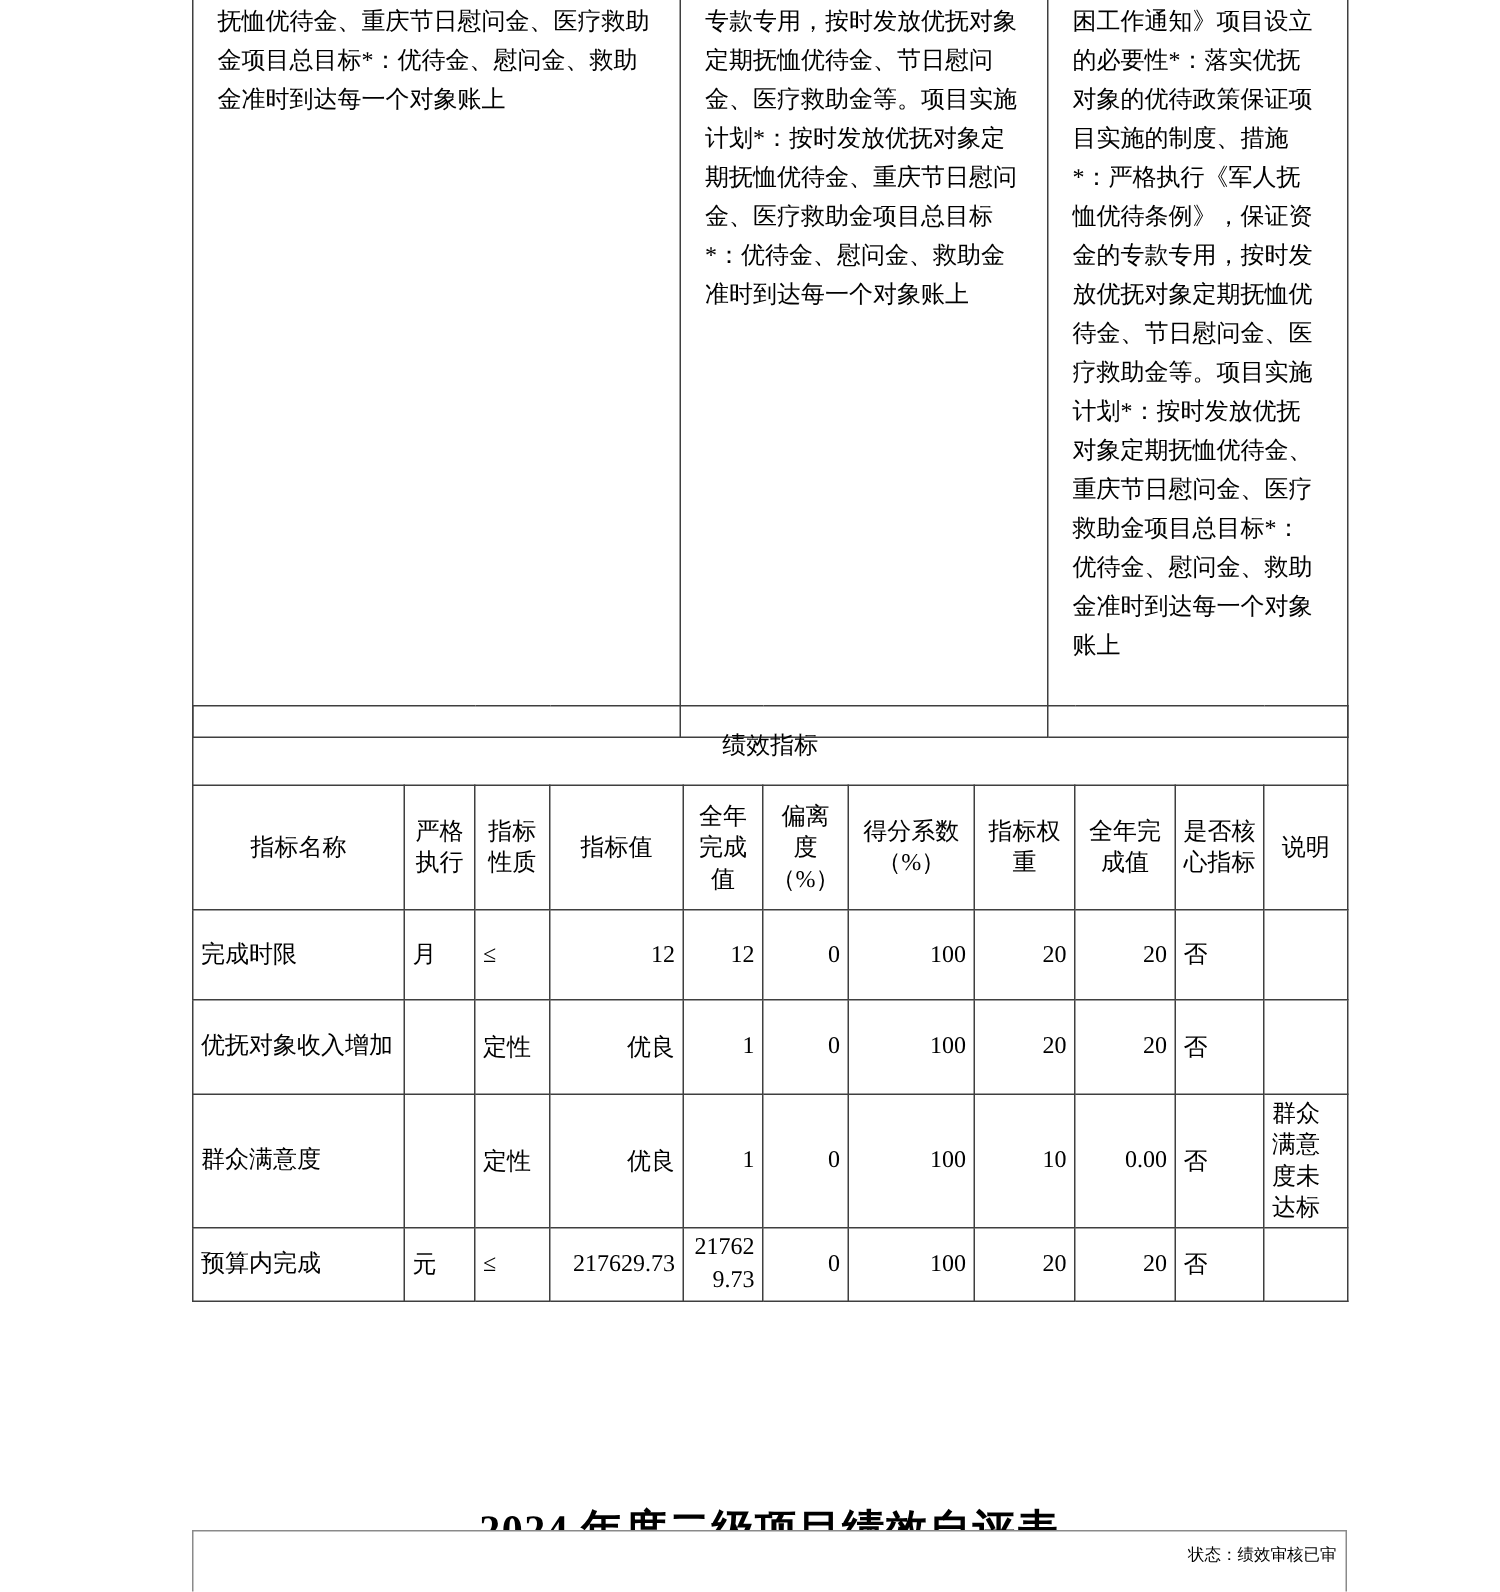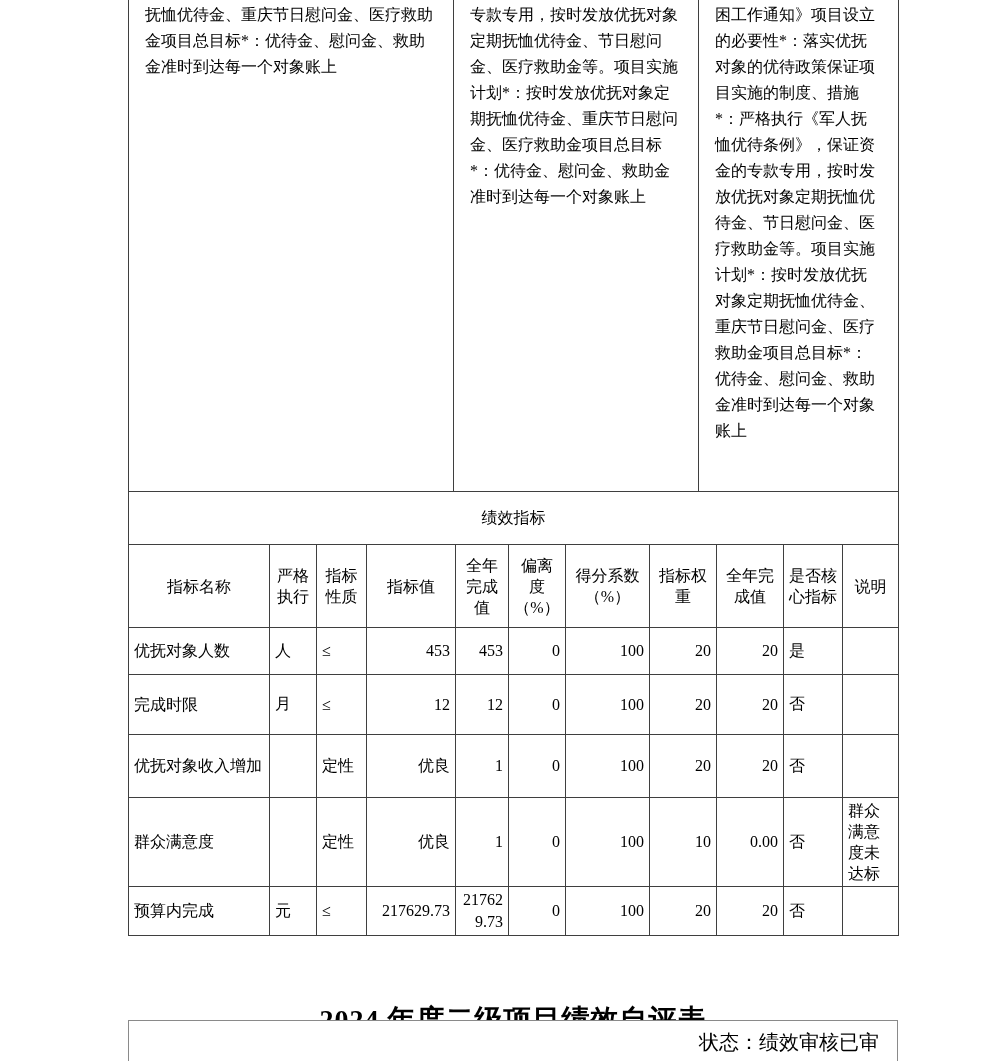--- a/index.html
+++ b/index.html
@@ -28,21 +28,21 @@
   table.cont td {
     vertical-align: top;
     line-height: 26px;
     height: 492px;
     padding: 3px 16px;
     text-align: left;
     border-top: none;
   }
 
   
-  table.ind { top: 491px; }
+  table.ind { top: 470px; }
   .section-row td {
     height: 53px; text-align: center; vertical-align: middle; padding: 0;
   }
   .head-row th {
     height: 83px; text-align: center; vertical-align: middle;
     line-height: 21px; padding: 2px 1px;
   }
   td.c-name   { text-align: left;  padding: 2px 10px 2px 4px; line-height: 22px; }
   td.c-unit   { text-align: left;  padding: 2px 2px 2px 4px; }
   td.c-nature { text-align: left;  padding: 2px 2px 2px 4px; }
@@ -61,22 +61,22 @@
     text-align: center; font-size: 28px; font-weight: bold;
     letter-spacing: 1px;
     margin-top: 38px;
   }
 
   .next-box {
     position: absolute; left: 128px; top: 1020px; width: 770px; height: 80px;
     border: 1px solid #8a8a8a; background: #fff;
   }
   .status-line {
-    position: absolute; top: 8px; right: 18px;
-    font-size: 20px; text-align: center;
+    position: absolute; top: 8px; right: 6px;
+    font-size: 11px; text-align: center;
   }
 </style>
 </head>
 <body>
 
 <div class="page">
 
   <table class="tbl cont">
     <colgroup>
         <col style="width:325px">
@@ -118,33 +118,20 @@
           <th>全年完成值</th>
           <th>偏离度（%）</th>
           <th>得分系数（%）</th>
           <th>指标权重</th>
           <th>全年完成值</th>
           <th>是否核心指标</th>
           <th>说明</th>
         </tr>
     </tbody>
       <tbody>
-        <tr style="height: 47px;">
-          <td class="c-name">优抚对象人数</td>
-          <td class="c-unit">人</td>
-          <td class="c-nature">≤</td>
-          <td class="c-target">453</td>
-          <td class="c-completed">453</td>
-          <td class="c-dev">0</td>
-          <td class="c-coef">100</td>
-          <td class="c-weight">20</td>
-          <td class="c-score">20</td>
-          <td class="c-core">是</td>
-          <td class="c-note"></td>
-        </tr>
         <tr style="height: 60px;">
           <td class="c-name">完成时限</td>
           <td class="c-unit">月</td>
           <td class="c-nature">≤</td>
           <td class="c-target">12</td>
           <td class="c-completed">12</td>
           <td class="c-dev">0</td>
           <td class="c-coef">100</td>
           <td class="c-weight">20</td>
           <td class="c-score">20</td>

